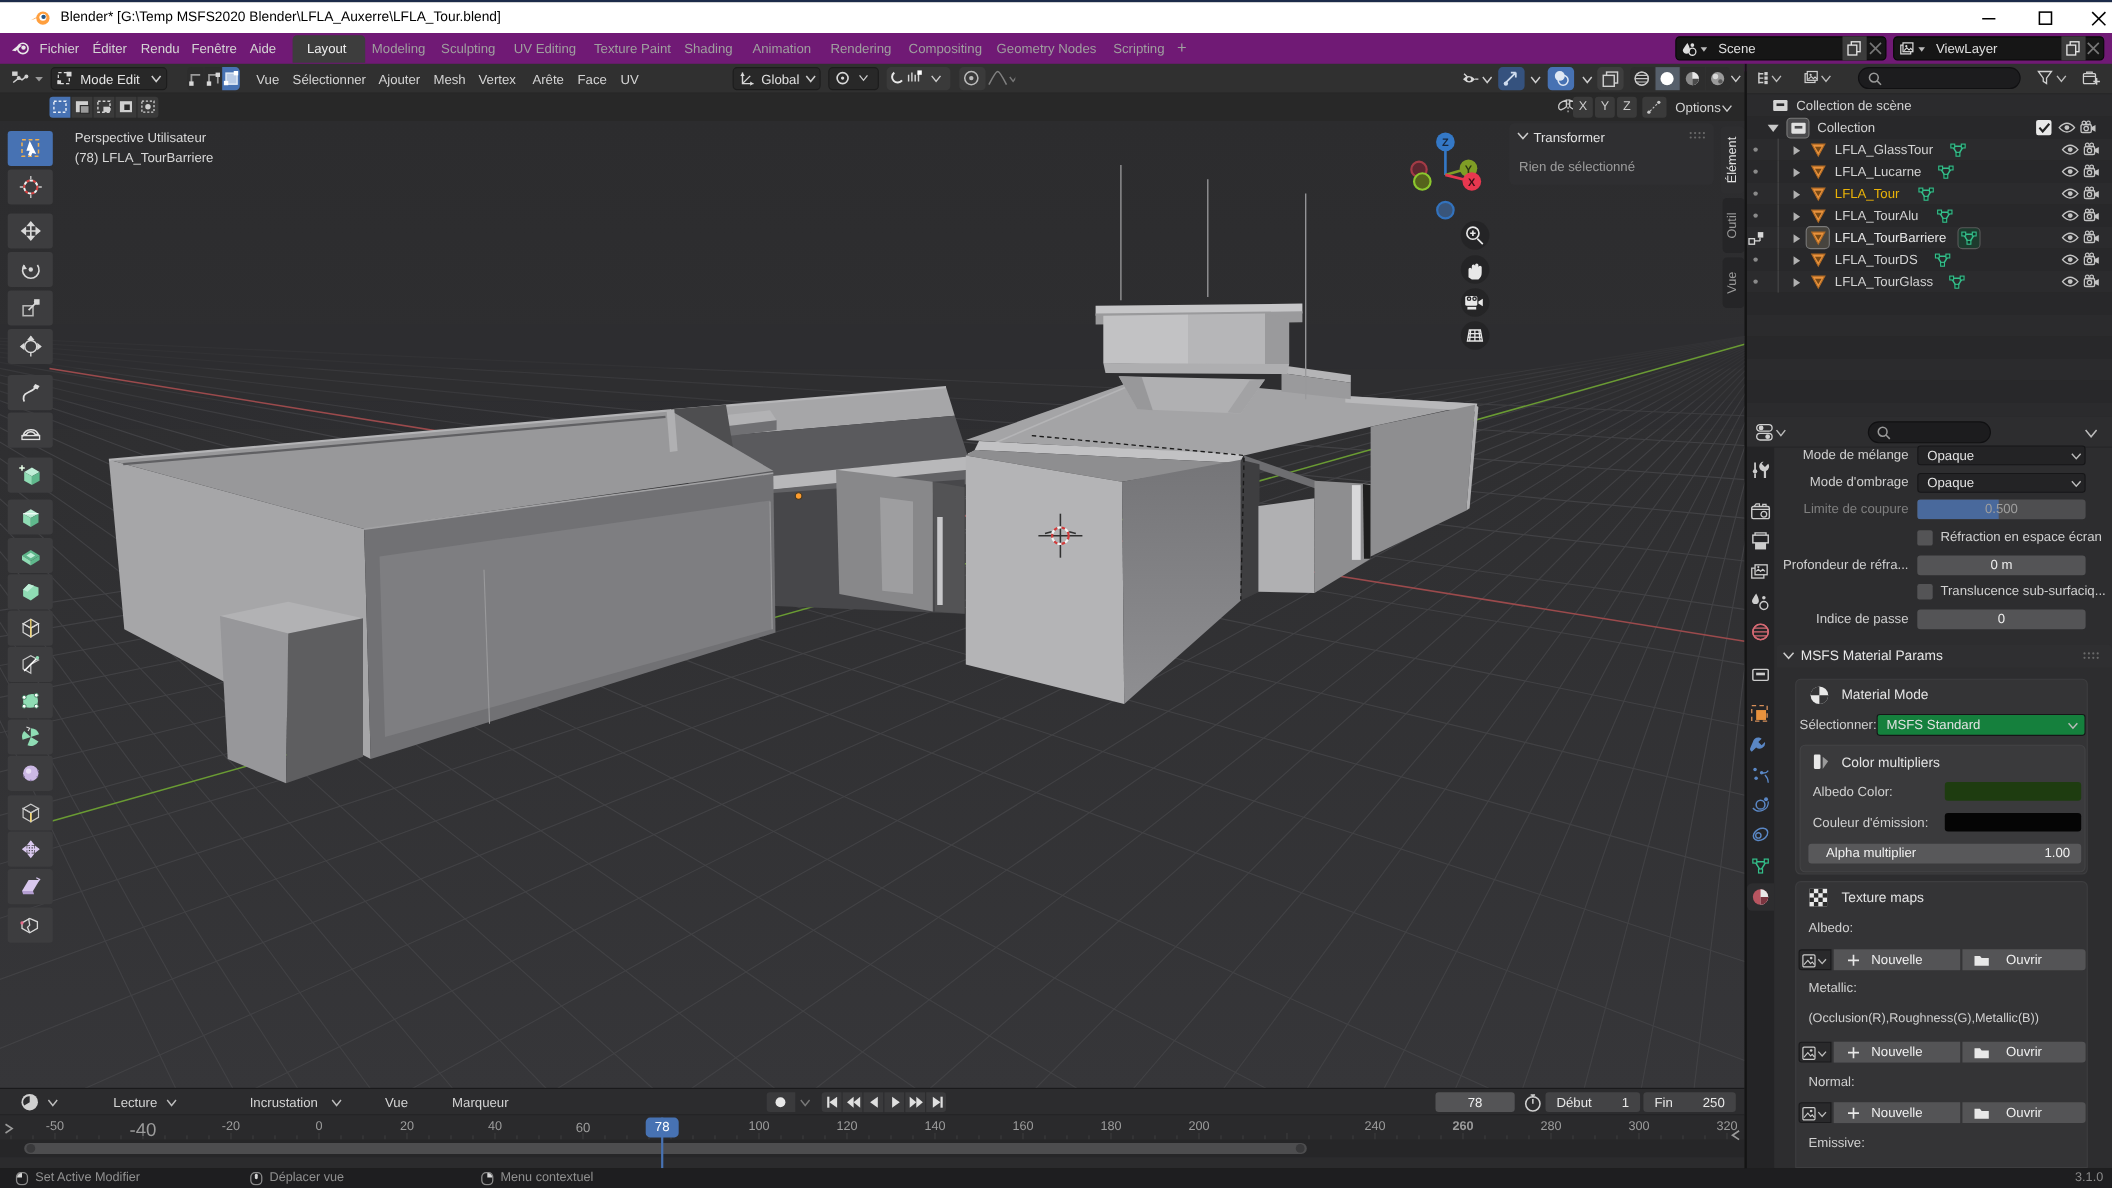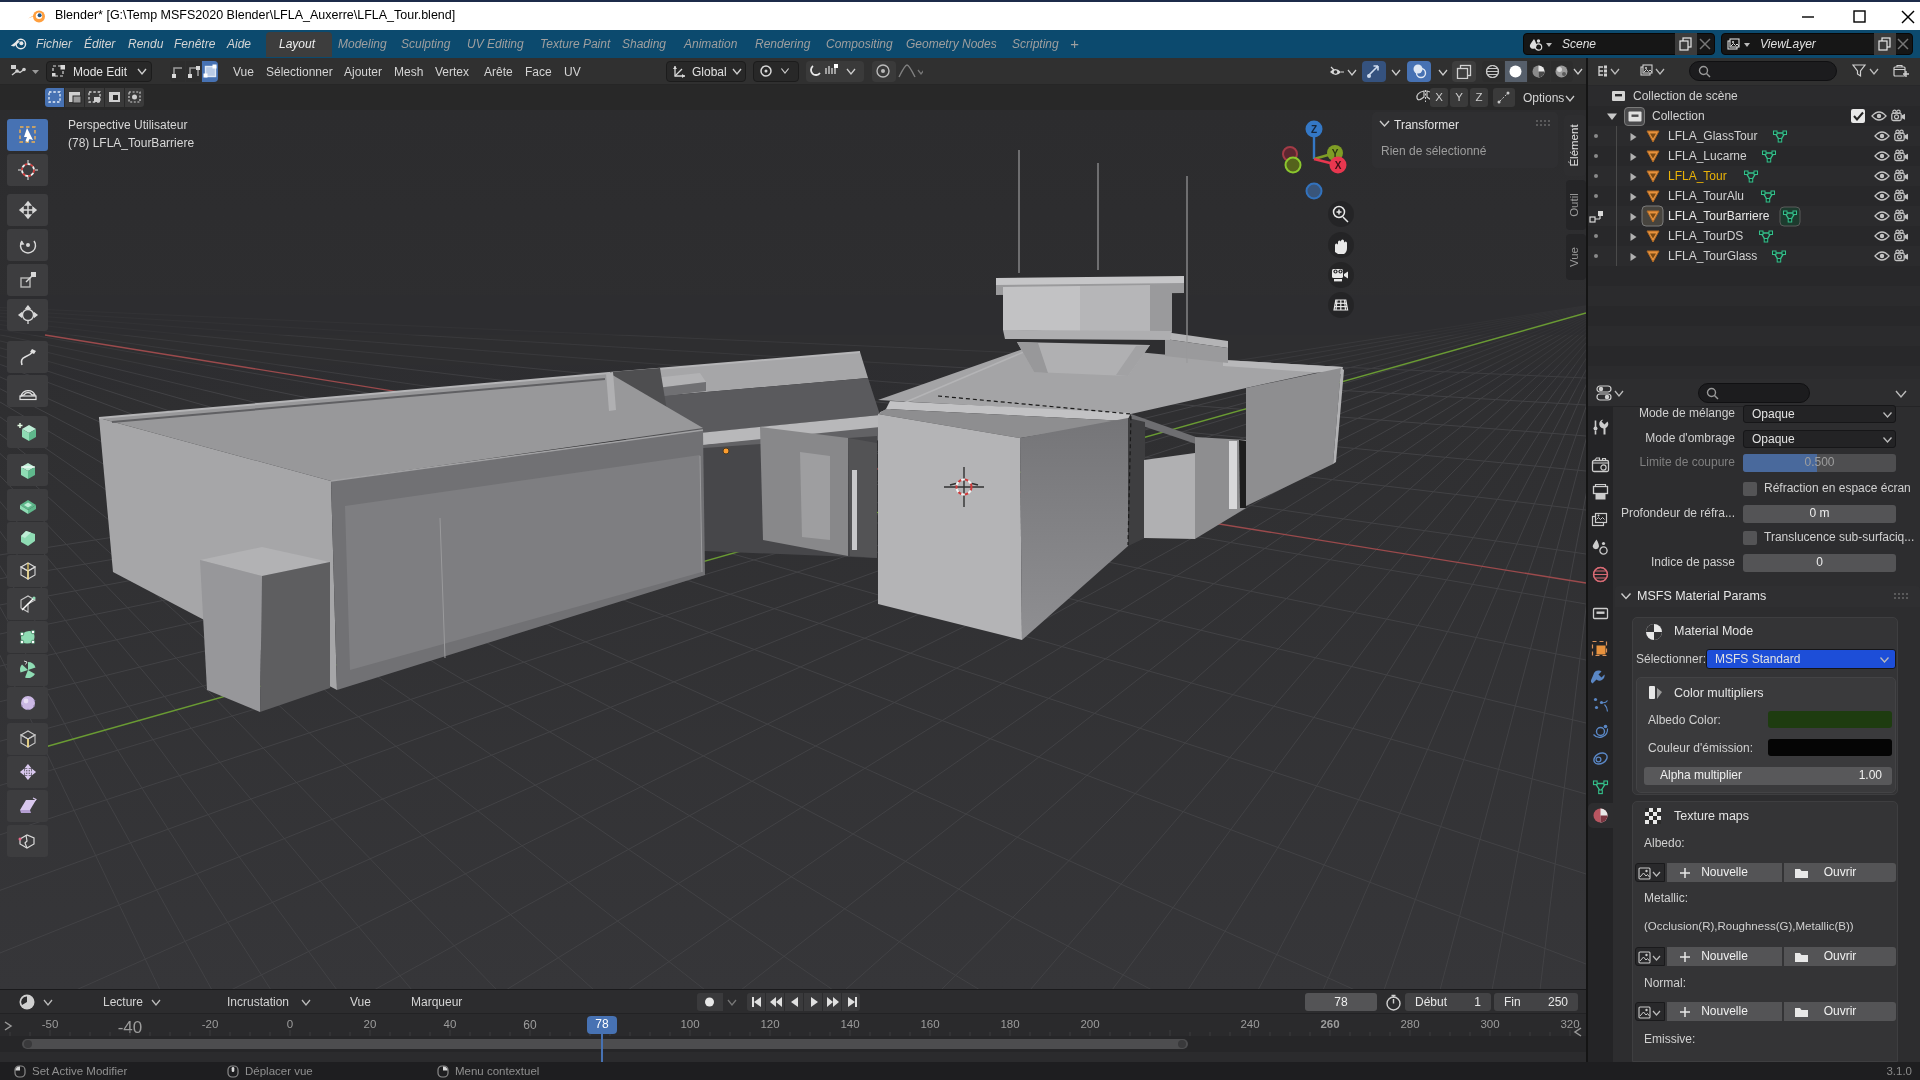--- a/index.html
+++ b/index.html
@@ -25,21 +25,21 @@
   </div>
   <div class="abs" style="left:55px;top:8px;color:#000;font-size:12.5px;">Blender* [G:\Temp MSFS2020 Blender\LFLA_Auxerre\LFLA_Tour.blend]</div>
 
   <svg class="abs" style="left:1790px;top:2px;" width="130" height="28">
     <line x1="12" y1="15" x2="24" y2="15" stroke="#000" stroke-width="1.4"></line>
     <rect x="64" y="9" width="11" height="11" fill="none" stroke="#000" stroke-width="1.4"></rect>
     <line x1="112" y1="9" x2="124" y2="21" stroke="#000" stroke-width="1.4"></line>
     <line x1="124" y1="9" x2="112" y2="21" stroke="#000" stroke-width="1.4"></line>
   </svg>
 
-  <div class="abs" id="topbar" style="left:0;top:30px;width:1920px;height:36px;background:#0c4a6e;border-bottom:1px solid #151515;font-style:italic;">
+  <div class="abs" id="topbar" style="left:0;top:30px;width:1920px;height:36px;background:#701a75;border-bottom:1px solid #151515;">
     <svg class="abs" style="left:9px;top:5px;" width="20" height="18" viewBox="0 0 22 18">
       <circle cx="13" cy="9" r="5.2" fill="none" stroke="#e8e8e8" stroke-width="1.6"></circle>
       <circle cx="13.6" cy="8.2" r="2.2" fill="#e8e8e8"></circle>
       <path d="M2,11 L9,5.4 L12,6.2 L5.6,11.8 Z" fill="#e8e8e8"></path>
     </svg>
     <div class="abs hdrtext" style="left:36px;top:7px;">Fichier</div>
     <div class="abs hdrtext" style="left:84px;top:7px;">Éditer</div>
     <div class="abs hdrtext" style="left:128px;top:7px;">Rendu</div>
     <div class="abs hdrtext" style="left:174px;top:7px;">Fenêtre</div>
     <div class="abs hdrtext" style="left:227px;top:7px;">Aide</div>
@@ -1171,21 +1171,21 @@
   </svg>
 </div>
     <div class="abs" style="left:44px;top:238px;width:266px;height:178px;background:#343436;border:1px solid #3e3e40;border-radius:5px;"></div>
     <svg class="abs" style="left:56px;top:243px;" width="20" height="20">
   <circle cx="10" cy="10" r="8" fill="#e8e8e8"></circle>
   <path d="M10,2 a8,8 0 0 0 -8,8 l8,0 z" fill="#343436"></path>
   <path d="M10,10 l8,0 a8,8 0 0 1 -8,8 z" fill="#343436"></path>
 </svg>
     <div class="abs" style="left:86px;top:245px;color:#e4e4e4;font-size:12.5px;">Material Mode</div>
     <div class="abs" style="left:48px;top:273px;width:64px;text-align:right;color:#cfcfcf;font-size:12px;">Sélectionner:</div>
-    <div class="abs" style="left:118px;top:270px;width:190px;height:20px;background:#1d4ed8;border:1px solid #161618;border-radius:3px;">
+    <div class="abs" style="left:118px;top:270px;width:190px;height:20px;background:#15803d;border:1px solid #161618;border-radius:3px;">
   <div class="abs" style="left:8px;top:2px;color:#e2e2e2;font-size:12px;">MSFS Standard</div>
   <svg class="abs" style="left:172px;top:6px;" width="11" height="8">
           <path d="M1.5,1.5 l4,4.5 4,-4.5" fill="none" stroke="#bbb" stroke-width="1.3"></path>
         </svg>
 </div>
     <div class="abs" style="left:48px;top:298px;width:260px;height:116px;background:#3a3a3c;border:1px solid #434345;border-radius:5px;"></div>
     <svg class="abs" style="left:60px;top:305px;" width="18" height="18">
   <rect x="1" y="2" width="6" height="13" rx="1" fill="#e8e8e8"></rect>
   <path d="M9,4 l5,4 -5,7 z" fill="#9a9a9a"></path>
 </svg>

